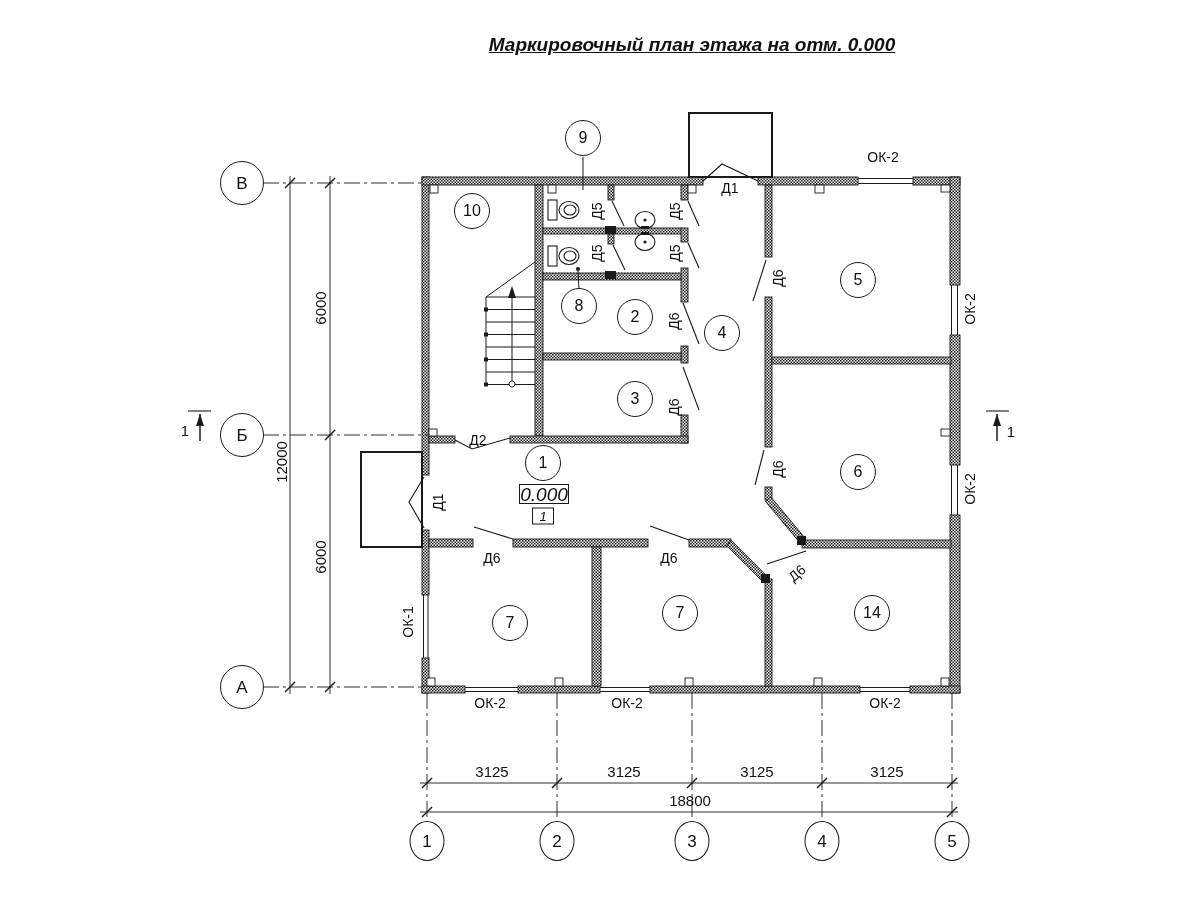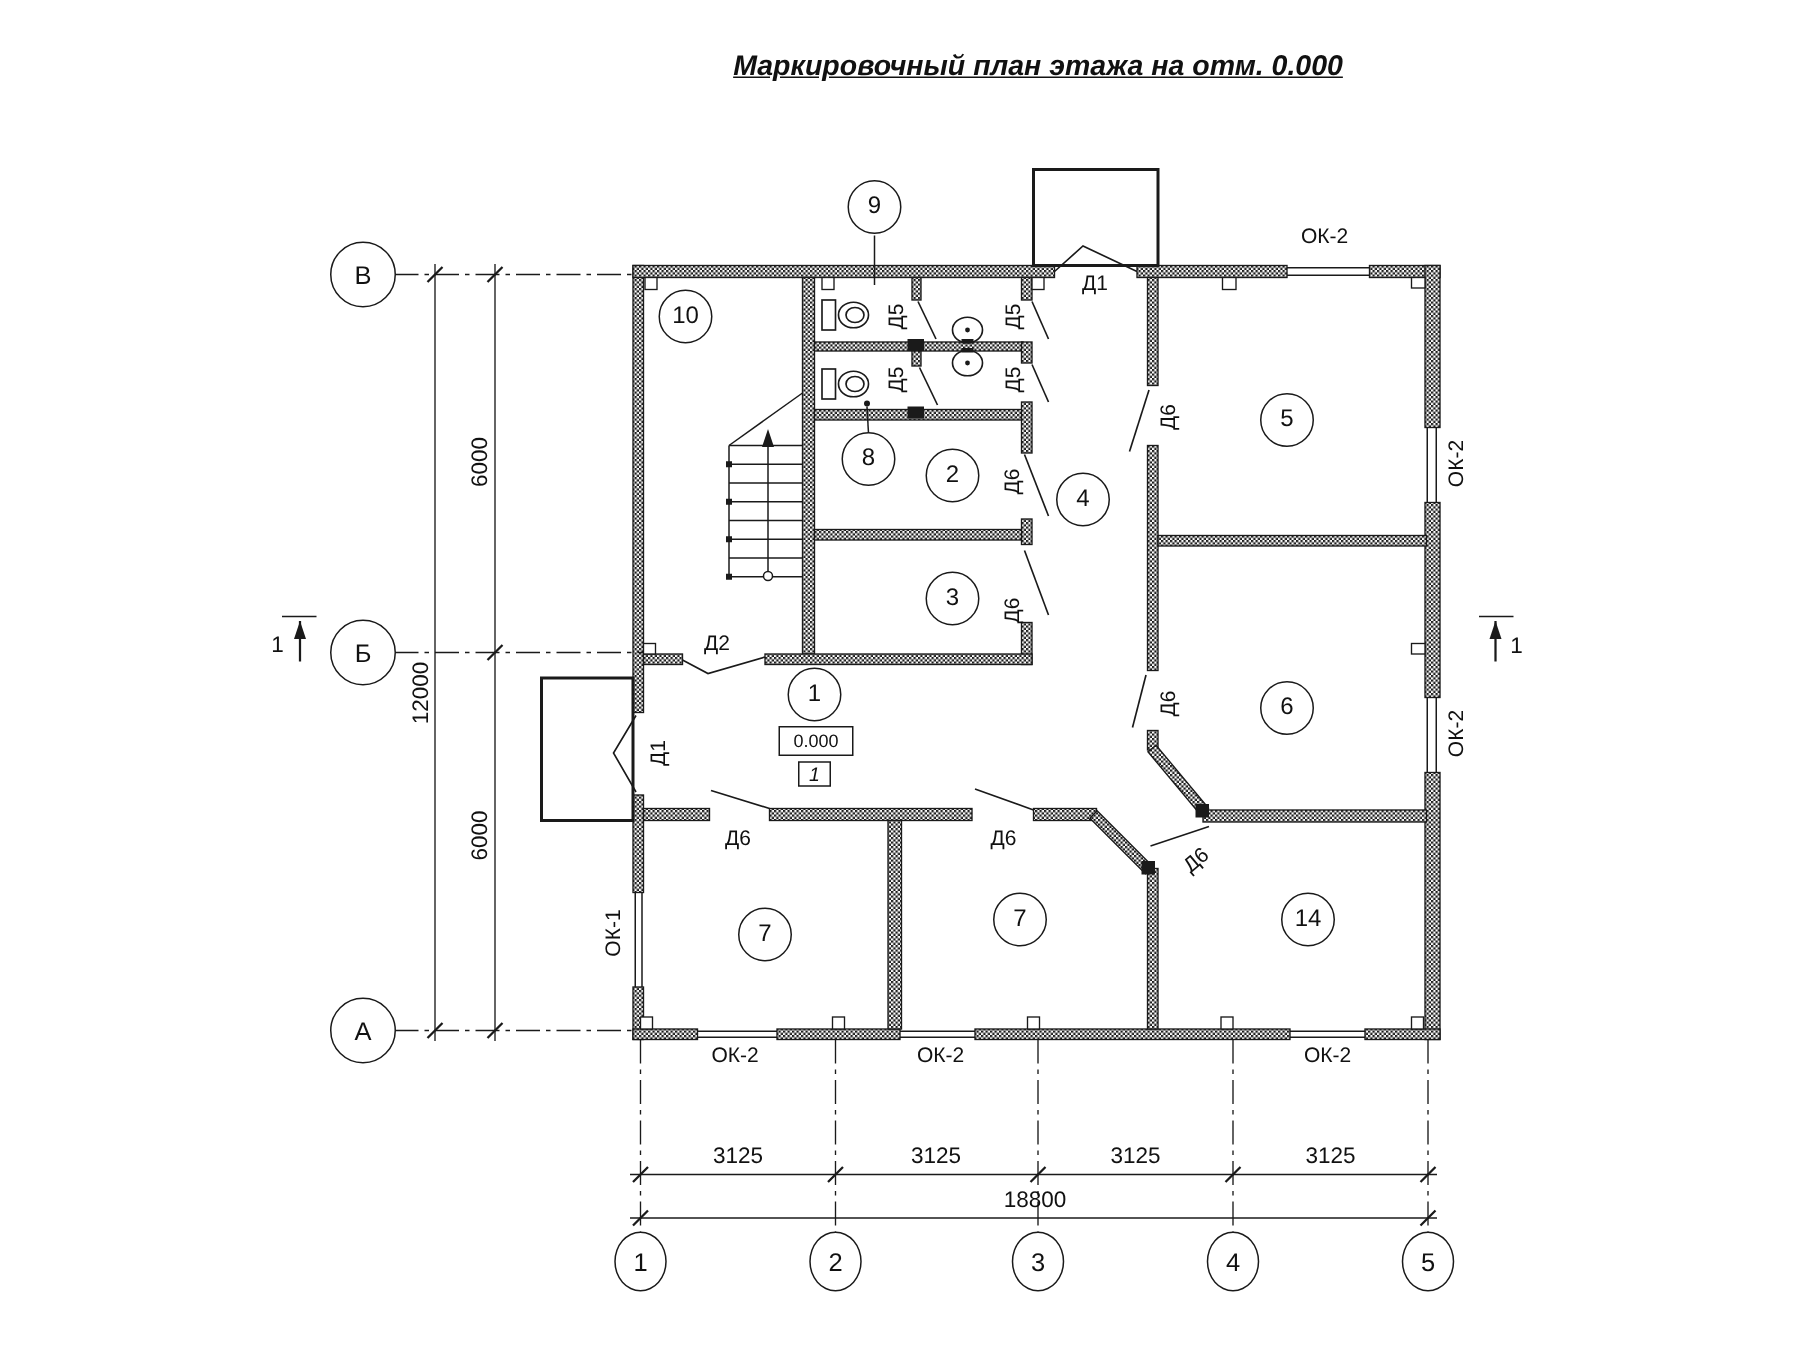--- a/index.html
+++ b/index.html
@@ -14,21 +14,21 @@
   .circ{position:absolute;transform:translate(-50%,-50%);border:1.4px solid #1a1a1a;
         border-radius:50%;background:#fff;display:flex;align-items:center;justify-content:center;
         font-size:16px;line-height:1;}
   .room{width:34px;height:34px;}
   .axisrow{width:42px;height:42px;font-size:17px;}
   .axiscol{width:33px;height:38px;font-size:17px;}
   .title{position:absolute;transform:translate(-50%,-50%);font-size:19px;font-style:italic;
          font-weight:bold;text-decoration:underline;white-space:nowrap;}
   .box{position:absolute;transform:translate(-50%,-50%);border:1px solid #1a1a1a;background:#fff;
        display:flex;align-items:center;justify-content:center;line-height:1;}
-  .elevbox{width:48px;height:18px;font-size:12px;}
+  .elevbox{width:48px;height:18px;font-size:19px;font-style:italic;}
   .floorbox{width:20px;height:15px;font-size:13px;font-style:italic;}
   .seclbl{font-size:15px;}
 </style>
 </head>
 <body>
 
 <div class="canvas">
 
   <svg class="plan-svg" width="1200" height="900" viewBox="0 0 1200 900">
     <defs>
@@ -292,42 +292,42 @@
     </div>
   <div class="circ room" style="left:680px;top:613px">
       <span>7</span>
     </div>
   <div class="circ room" style="left:579px;top:306px">
       <span>8</span>
     </div>
   <div class="circ room" style="left:583px;top:138px">
       <span>9</span>
     </div>
-  <div class="circ room" style="left:457px;top:211px">
+  <div class="circ room" style="left:472px;top:211px">
       <span>10</span>
     </div>
   <div class="circ room" style="left:510px;top:623px">
       <span>7</span>
     </div>
   <div class="circ room" style="left:872px;top:613px">
       <span>14</span>
     </div>
 
   <span class="lbl dim rot" style="left:281px;top:462px">12000</span>
   <span class="lbl dim rot" style="left:320px;top:308px">6000</span>
   <span class="lbl dim rot" style="left:320px;top:557px">6000</span>
   <span class="lbl dim" style="left:492px;top:771px">3125</span>
   <span class="lbl dim" style="left:624px;top:771px">3125</span>
   <span class="lbl dim" style="left:757px;top:771px">3125</span>
   <span class="lbl dim" style="left:887px;top:771px">3125</span>
   <span class="lbl dim" style="left:690px;top:800px">18800</span>
 
   <span class="lbl" style="left:730px;top:188px">Д1</span>
   <span class="lbl rot" style="left:438px;top:502px">Д1</span>
-  <span class="lbl" style="left:478px;top:428px">Д2</span>
+  <span class="lbl" style="left:478px;top:440px">Д2</span>
   <span class="lbl rot" style="left:597px;top:211px">Д5</span>
   <span class="lbl rot" style="left:675px;top:211px">Д5</span>
   <span class="lbl rot" style="left:597px;top:253px">Д5</span>
   <span class="lbl rot" style="left:675px;top:253px">Д5</span>
   <span class="lbl rot" style="left:674px;top:321px">Д6</span>
   <span class="lbl rot" style="left:674px;top:407px">Д6</span>
   <span class="lbl rot" style="left:778px;top:278px">Д6</span>
   <span class="lbl rot" style="left:778px;top:469px">Д6</span>
   <span class="lbl" style="left:492px;top:558px">Д6</span>
   <span class="lbl" style="left:669px;top:558px">Д6</span>

